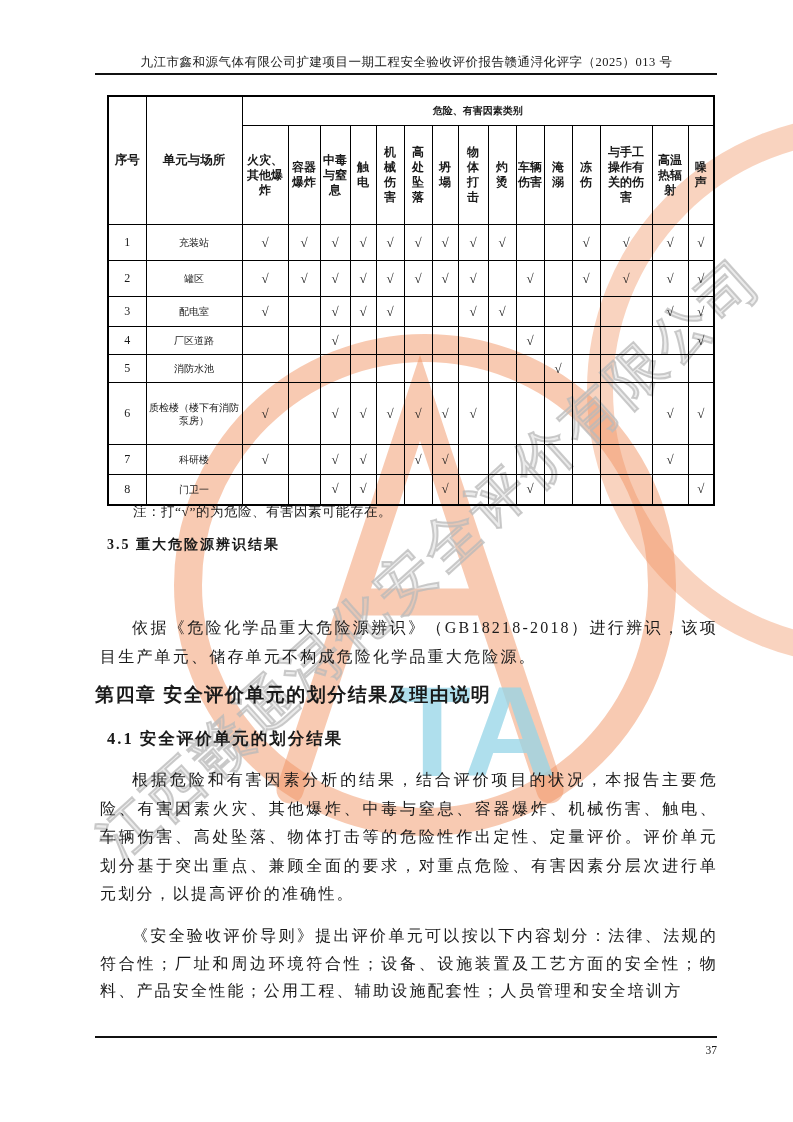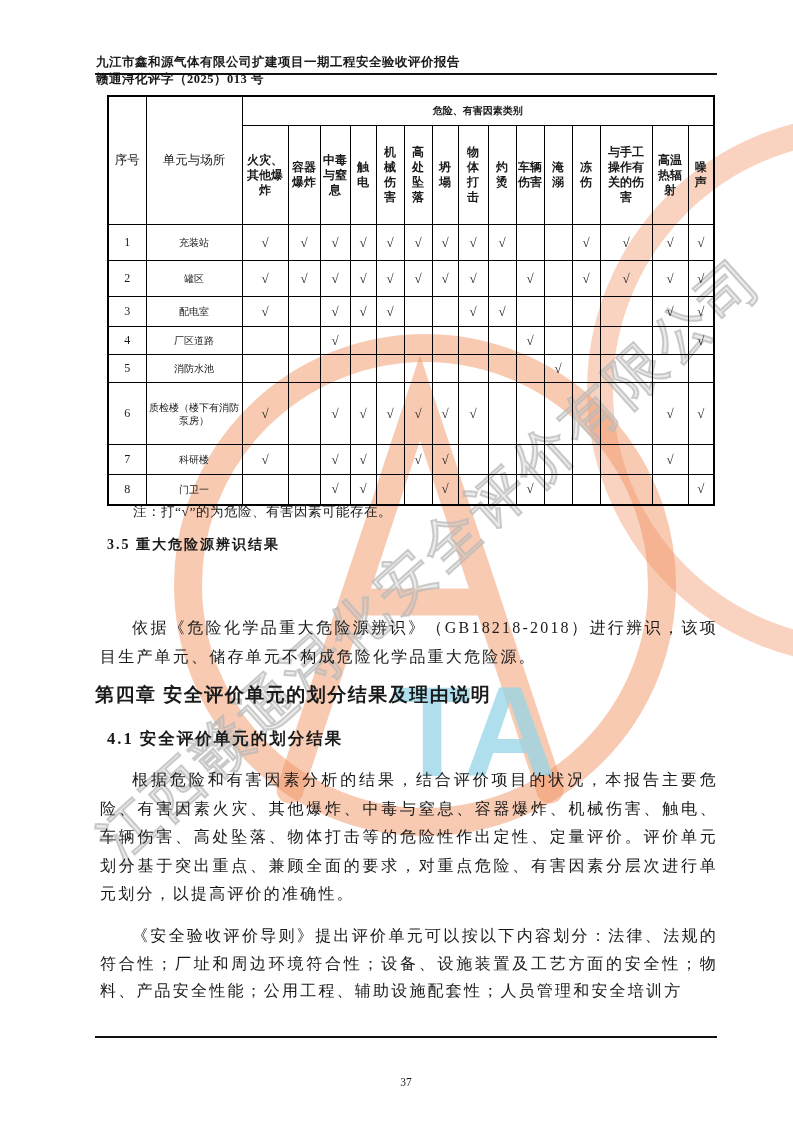--- a/index.html
+++ b/index.html
@@ -9,46 +9,46 @@
   .wm{position:absolute;z-index:1;pointer-events:none;}
   .wm-diag{left:430px;top:560px;transform:translate(-50%,-50%) rotate(-42deg);
            white-space:nowrap;font-size:58px;font-family:"Liberation Serif",serif;
            color:rgba(190,190,190,0.30);-webkit-text-stroke:2px rgba(185,185,185,0.75);
            letter-spacing:4px;}
   .wm-ta{left:393px;top:668px;font-family:"Liberation Sans",sans-serif;font-weight:bold;
          font-size:128px;line-height:1;color:rgba(148,212,231,0.75);letter-spacing:2px;}
   
   .z2{position:absolute;z-index:2;}
   .doc-header{left:96px;top:54px;width:621px;display:flex;justify-content:center;
-              font-size:12.5px;font-weight:bold;letter-spacing:0.5px;flex-direction:column;}
+              font-size:12.5px;font-weight:normal;letter-spacing:0.5px;}
   .header-rule{left:95px;top:73px;width:622px;border-top:2px solid #111;height:0;}
   table.hz{left:107px;top:95px;border-collapse:collapse;table-layout:fixed;width:606px;
            background:transparent;}
   table.hz th,table.hz td{border:1px solid #000;text-align:center;vertical-align:middle;
            padding:1px;overflow:hidden;}
   table.hz{border:2px solid #000;}
   th.group{font-family:Liberation Sans, sans-serif;font-size:10px;font-weight:bold;height:26px;}
-  th.seq,th.unit-h{font-family:"Liberation Sans",sans-serif;font-size:12.5px;font-weight:normal;}
+  th.seq,th.unit-h{font-family:"Liberation Sans",sans-serif;font-size:12.5px;font-weight:bold;}
   th.cat{font-family:"Liberation Sans",sans-serif;font-size:12px;font-weight:bold;
          white-space:pre-line;line-height:1.25;height:96px;padding:2px 0;}
   td.no{font-size:12px;}
   td.unit{font-size:10px;word-break:break-all;line-height:1.3;}
   td.chk{font-size:13px;color:#1a1a1a;}
   .note{left:133px;top:503px;font-size:13.5px;letter-spacing:0.5px;}
   .h35{left:107px;top:536px;font-size:14px;font-weight:bold;letter-spacing:2px;}
   .para{left:100px;width:618px;text-align:justify;font-size:16px;line-height:28.5px;
         letter-spacing:2.2px;text-indent:2em;}
   .p35{top:582px;margin-top:32px;}
   .ch4{left:95px;top:682px;width:622px;text-align:left;font-family:"Liberation Sans",sans-serif;
        font-size:19px;font-weight:bold;letter-spacing:1.5px;}
   .h41{left:107px;top:728px;font-size:16.5px;font-weight:bold;letter-spacing:2px;text-align:center;}
   .p41a{top:766px;}
   .p41b{top:922px;line-height:27.5px;}
   .footer-rule{left:95px;top:1036px;width:622px;border-top:2px solid #111;height:0;}
-  .page-num{left:95px;top:1044px;width:622px;text-align:center;font-size:11.5px;margin-top:32px;}
+  .page-num{left:95px;top:1044px;width:622px;text-align:right;font-size:11.5px;}
 </style>
 </head>
 <body>
 
 <div class="page">
 
   <svg class="wm" width="793" height="1122" viewBox="0 0 793 1122" style="left:0;top:0;">
     <circle cx="425" cy="585" r="237" fill="none" stroke="rgba(240,144,94,0.48)" stroke-width="28"></circle>
     <path d="M290,790 L420,398 L550,790 M360,602 L482,602" fill="none" stroke="rgba(240,144,94,0.48)" stroke-width="27" stroke-linecap="round"></path>
     <circle cx="862" cy="390" r="262" fill="none" stroke="rgba(240,144,94,0.40)" stroke-width="26"></circle>

